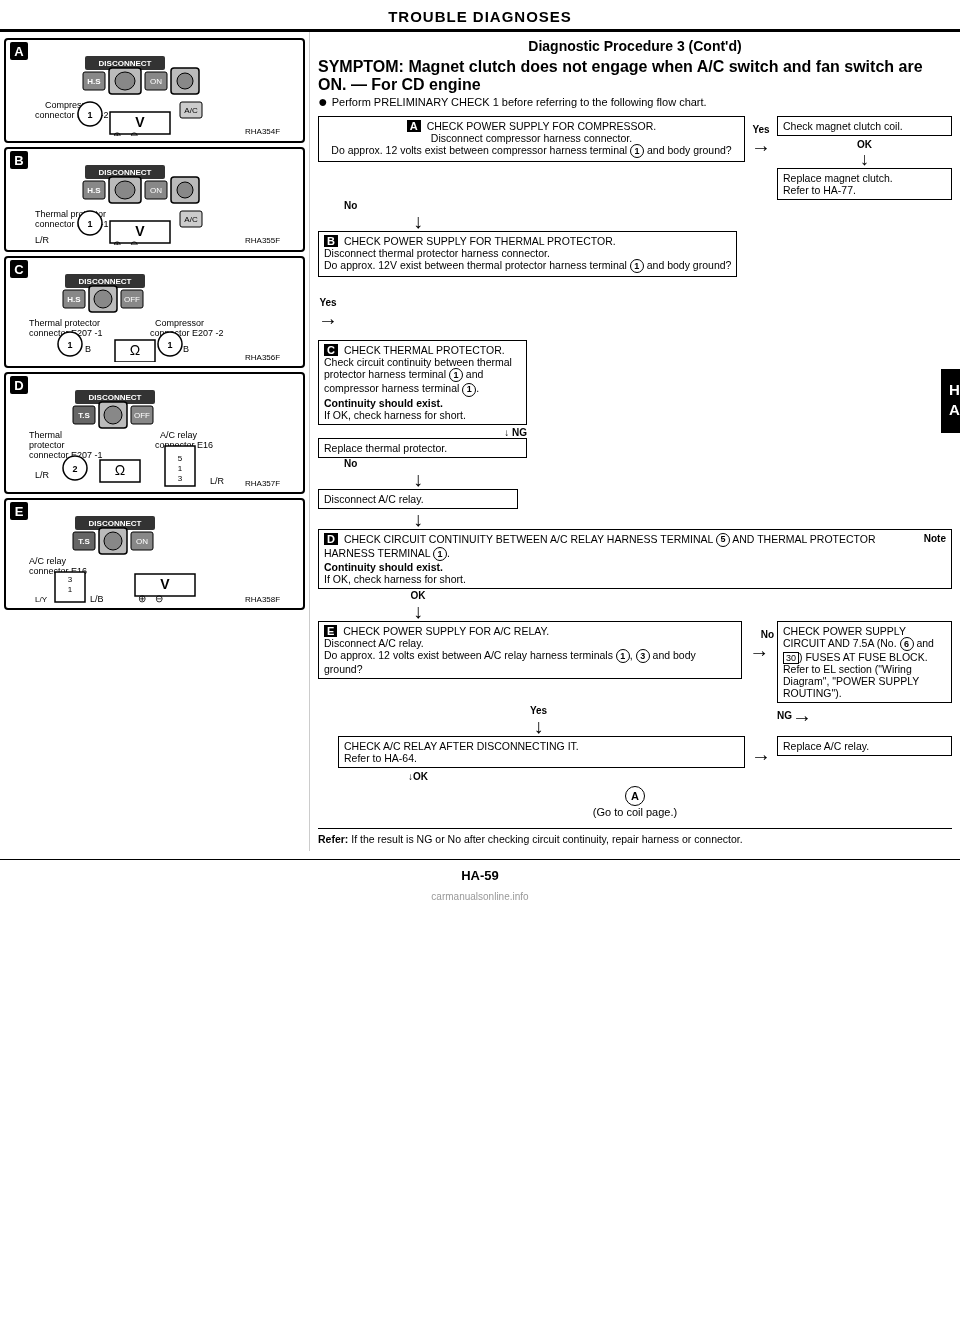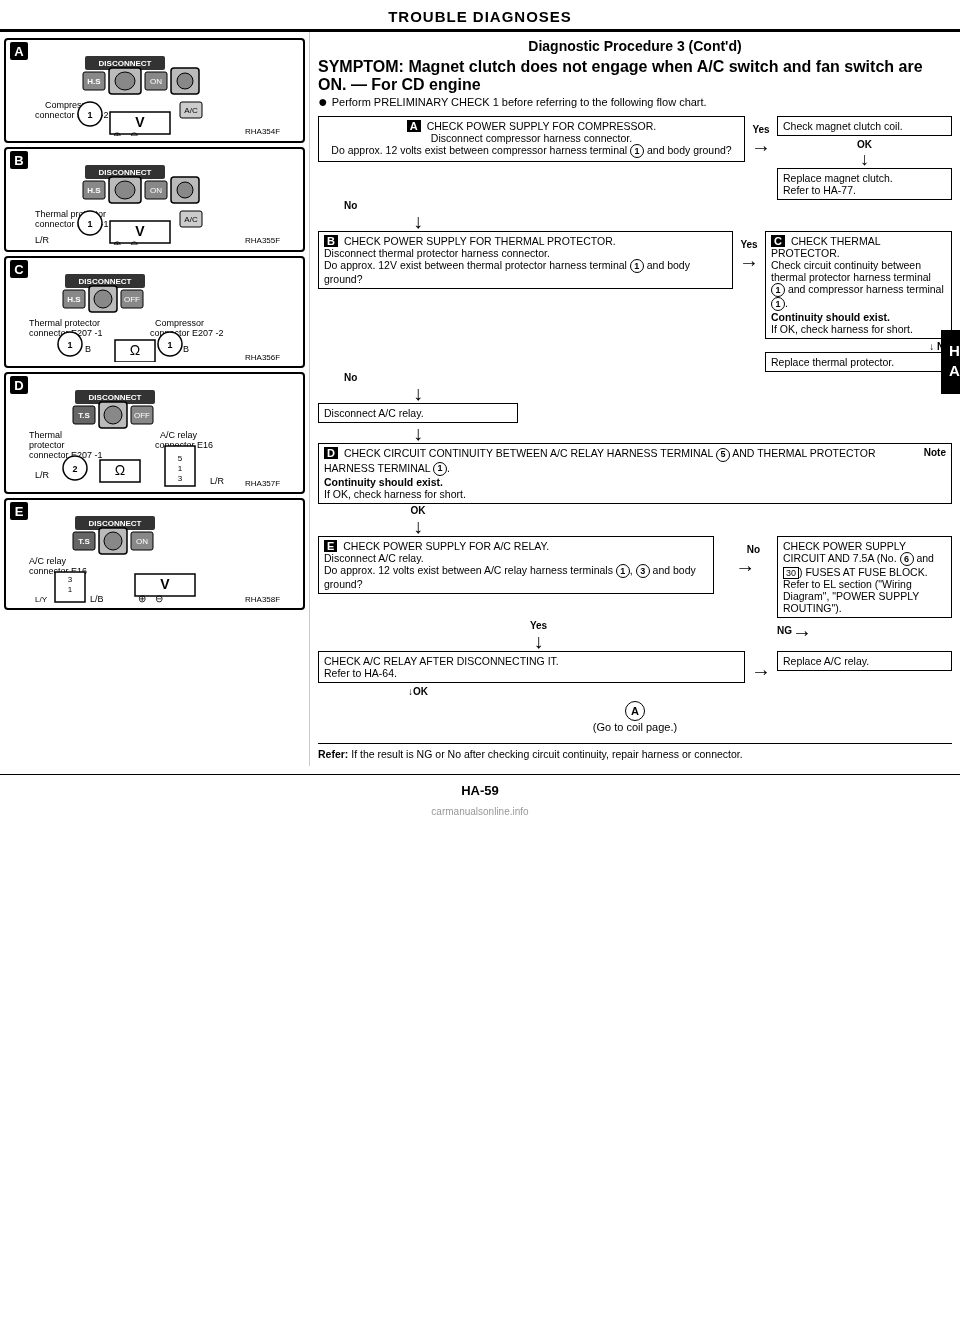--- a/index.html
+++ b/index.html
@@ -393,33 +393,33 @@
             <span>Replace magnet clutch.<br>Refer to HA-77.</span>
           </div>
         </div>
       </div>
 
       <div style="display:flex;flex-direction:row;align-items:center;padding-left:10px;">
         <span class="no-label">No</span>
       </div>
       <div style="text-align:center;width:200px;font-size:20px;line-height:1;">↓</div>
 
-      <div style="display:flex;flex-direction:row;align-items:flex-start;gap:6px;">
+      <div style="display:flex;flex-direction:column;align-items:flex-start;gap:12px;">
         <div style="flex:1;">
           <div class="fbox" style="width:100%;">
             <span class="lbl">B</span>
             <span>CHECK POWER SUPPLY FOR THERMAL PROTECTOR.</span><br>
             <span>Disconnect thermal protector harness connector.<br>Do approx. 12V exist between thermal protector harness terminal <span class="circle-num">1</span> and body ground?</span>
           </div>
         </div>
         <div style="display:flex;flex-direction:column;align-items:center;padding-top:8px;">
           <span class="yes-label">Yes</span>
           <span style="font-size:20px;line-height:1;">→</span>
         </div>
-        <div style="width:187px;">
+        <div style="width:209px;">
           <div class="fbox">
             <span class="lbl">C</span>
             <span>CHECK THERMAL PROTECTOR.</span><br>
             <span>Check circuit continuity between thermal protector harness terminal <span class="circle-num">1</span> and compressor harness terminal <span class="circle-num">1</span>.<br>
             <span class="bold">Continuity should exist.</span><br>
             If OK, check harness for short.</span>
           </div>
           <div style="text-align:right;font-size:10px;font-weight:bold;margin-top:2px;">↓ NG</div>
           <div class="fbox">
             <span>Replace thermal protector.</span>
@@ -448,21 +448,21 @@
             <span class="bold">Continuity should exist.</span><br>
             If OK, check harness for short.</span>
           </div>
         </div>
       </div>
       <div style="text-align:center;width:200px;">
         <span style="font-size:10px;font-weight:bold;">OK</span>
       </div>
       <div style="text-align:center;width:200px;font-size:20px;line-height:1;">↓</div>
 
-      <div style="display:flex;flex-direction:row;align-items:flex-start;gap:17px;">
+      <div style="display:flex;flex-direction:row;align-items:flex-start;gap:3px;">
         <div style="flex:1;">
           <div class="fbox" style="width:100%;">
             <span class="lbl">E</span>
             <span>CHECK POWER SUPPLY FOR A/C RELAY.</span><br>
             <span>Disconnect A/C relay.<br>Do approx. 12 volts exist between A/C relay harness terminals <span class="circle-num">1</span>, <span class="circle-num">3</span> and body ground?</span>
           </div>
         </div>
         <div style="display:flex;flex-direction:column;align-items:center;padding-top:8px;">
           <span class="no-label">No</span>
           <span style="font-size:20px;line-height:1;">→</span>
@@ -479,21 +479,21 @@
           <span class="yes-label">Yes</span>
           <span style="font-size:20px;line-height:1;">↓</span>
         </div>
         <div style="width:6px;"></div>
         <div style="width:175px;display:flex;flex-direction:row;align-items:center;">
           <span style="font-size:10px;font-weight:bold;">NG</span>
           <span style="font-size:20px;line-height:1;">→</span>
         </div>
       </div>
 
-      <div style="display:flex;flex-direction:row;align-items:flex-start;gap:6px;">
+      <div style="display:flex;flex-direction:row;align-items:flex-start;gap:6px;margin-left:20px;">
         <div style="flex:1;">
           <div class="fbox" style="width:100%;">
             <span>CHECK A/C RELAY AFTER DISCONNECTING IT.<br>Refer to HA-64.</span>
           </div>
         </div>
         <div style="display:flex;flex-direction:column;align-items:center;padding-top:8px;">
           <span style="font-size:20px;line-height:1;">→</span>
         </div>
         <div style="width:175px;">
           <div class="fbox">

